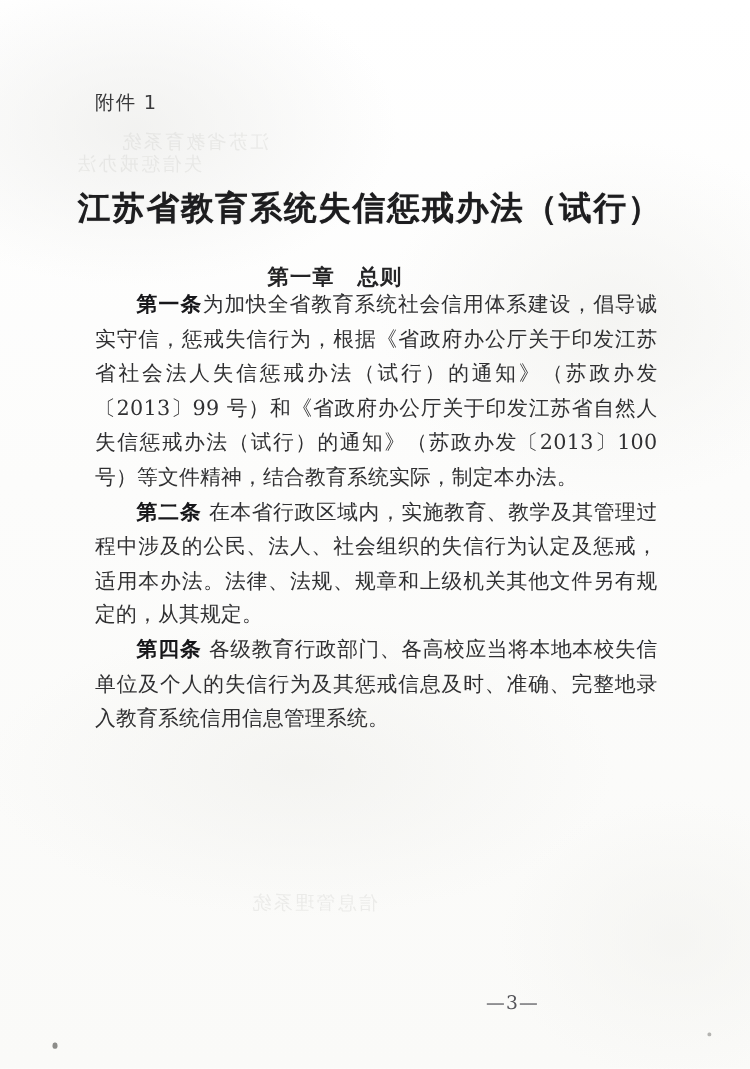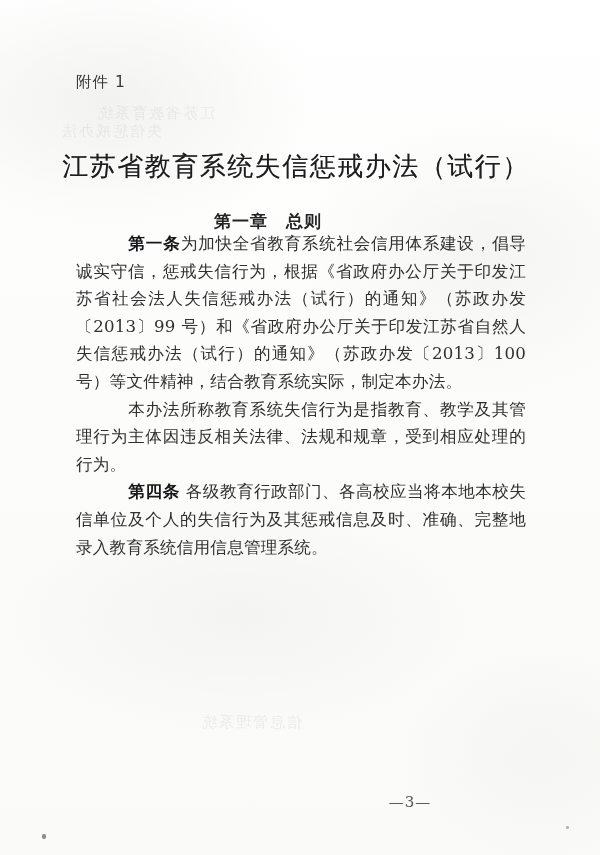--- a/index.html
+++ b/index.html
@@ -58,21 +58,21 @@
     white-space: nowrap;
   }
 
   .doc-title {
     position: absolute;
     left: 0;
     top: 132px;
     width: 592px;
     text-align: center;
     font-size: 26px;
-    font-weight: normal;
+    font-weight: bold;
     letter-spacing: 1.5px;
     color: #1d1d1f;
     font-family: "DejaVu Sans", "Liberation Sans", sans-serif;
     text-shadow: 0 0 0.6px rgba(40,40,42,0.55);
     white-space: nowrap;
   }
 
   .chapter {
     position: absolute;
     left: 0;
@@ -103,21 +103,20 @@
     margin: 0 0 0 0;
     color: #303032;
     text-indent: 2em;
   }
 
   .art-label {
     font-weight: bold;
     color: #17171a;
     font-family: "DejaVu Sans", "Liberation Sans", sans-serif;
     letter-spacing: 0.5px;
-    margin-left: 19px;
   }
 
   .page-number {
     position: absolute;
     left: 0;
     top: 793px;
     width: 600px;
     text-align: center;
     padding-right: 40px;
     box-sizing: border-box;
@@ -143,21 +142,21 @@
 
   <h1 class="doc-title">江苏省教育系统失信惩戒办法（试行）</h1>
 
   <h2 class="chapter">第一章　总则</h2>
 
   <div class="body">
     <p class="para">
       <span class="art-label">第一条</span><span>为加快全省教育系统社会信用体系建设，倡导诚实守信，惩戒失信行为，根据《省政府办公厅关于印发江苏省社会法人失信惩戒办法（试行）的通知》（苏政办发〔2013〕99 号）和《省政府办公厅关于印发江苏省自然人失信惩戒办法（试行）的通知》（苏政办发〔2013〕100 号）等文件精神，结合教育系统实际，制定本办法。</span>
     </p>
     <p class="para">
-      <span class="art-label"></span><span>本办法所称教育系统失信行为是指教育、教学及其管理行为主体因违反相关法律、法规和规章，受到相应处理的行为。</span>
+      <span class="art-label">第二条</span><span> 在本省行政区域内，实施教育、教学及其管理过程中涉及的公民、法人、社会组织的失信行为认定及惩戒，适用本办法。法律、法规、规章和上级机关其他文件另有规定的，从其规定。</span>
     </p>
     <p class="para">
       <span class="art-label">第四条</span><span> 各级教育行政部门、各高校应当将本地本校失信单位及个人的失信行为及其惩戒信息及时、准确、完整地录入教育系统信用信息管理系统。</span>
     </p>
   </div>
 
   <div class="page-number">
     <span class="pn-inner">—3—</span>
   </div>
 

